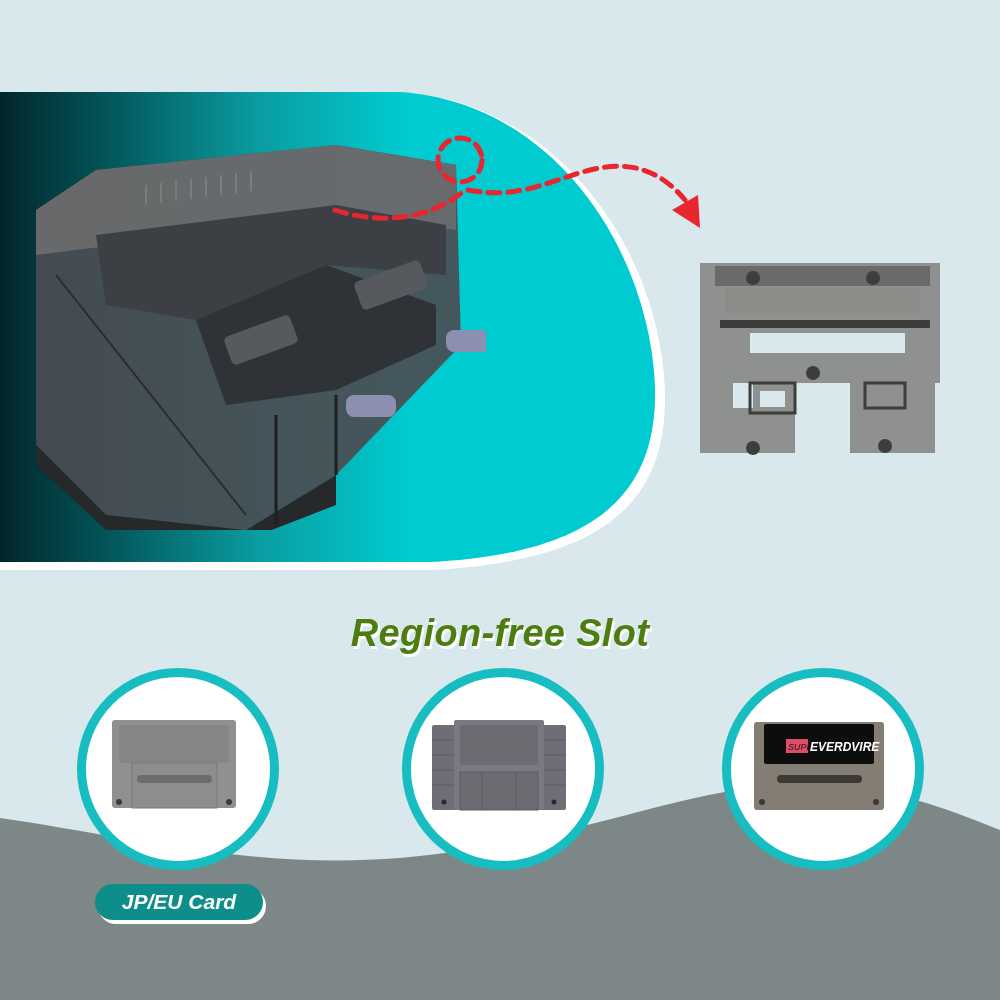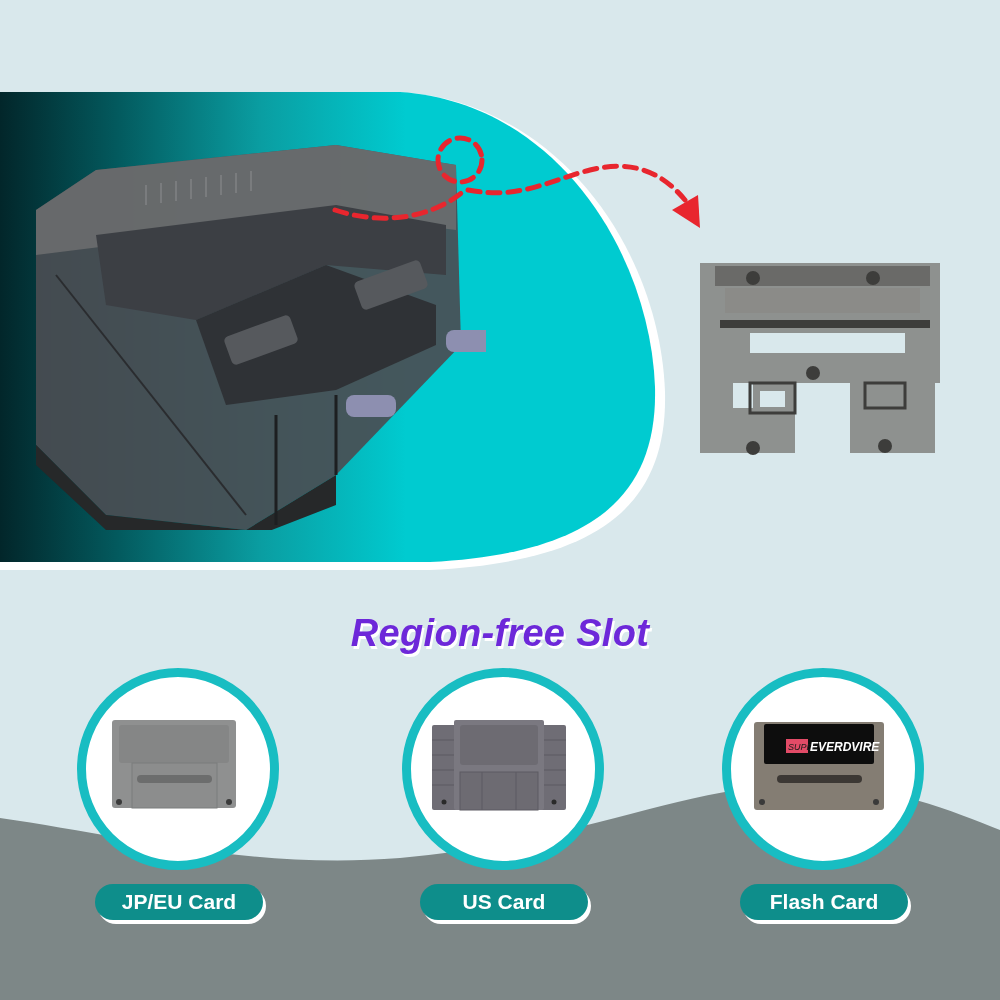--- a/index.html
+++ b/index.html
@@ -11,36 +11,36 @@
   .bg-wave { position: absolute; left: 0; top: 0; width: 1000px; height: 1000px; z-index: 0; }
   .hero-panel {
     position: absolute; left: 0; top: 92px; width: 1000px; height: 484px; z-index: 1;
   }
   .console { position: absolute; left: 36px; top: 145px; width: 450px; height: 385px; z-index: 2; }
   .bracket { position: absolute; left: 695px; top: 258px; width: 250px; height: 205px; z-index: 2; }
   .arrow { position: absolute; left: 320px; top: 130px; width: 400px; height: 120px; z-index: 3; }
 
   .title {
     position: absolute; left: 0; top: 612px; width: 1000px; text-align: center; z-index: 2;
-    font-size: 38px; font-weight: bold; font-style: italic; color: #6d28d9;
+    font-size: 38px; font-weight: bold; font-style: italic; color: #4d7c0f;
     text-shadow: 2px 3px 0 #ffffff; letter-spacing: 0.3px;
   }
 
   .card-col { position: absolute; top: 668px; width: 210px; height: 260px; z-index: 2; }
   .card-circle {
     position: absolute; left: 4px; top: 0; width: 184px; height: 184px; border-radius: 50%;
     background: #ffffff; border: 9px solid #18bdc2;
   }
   .card-img { position: absolute; left: 34px; top: 52px; width: 134px; height: 92px; }
   .card-pill {
     position: absolute; left: 22px; top: 216px; width: 168px; height: 36px;
     background: #0e8e8b; border-radius: 18px;
     box-shadow: 3px 4px 0 #ffffff;
     display: flex; align-items: center; justify-content: center;
-    color: #ffffff; font-size: 21px; font-weight: bold; 
+    color: #ffffff; font-size: 21px; font-weight: bold; font-style: italic;
   }
 </style>
 </head>
 <body>
 
 <svg class="bg-wave" viewBox="0 0 1000 1000">
   <path d="M0,818 C120,835 250,870 400,858 C560,845 680,790 780,785 C880,780 950,810 1000,830 L1000,1000 L0,1000 Z" fill="#7d8787"></path>
 </svg>
 
 <svg class="hero-panel" viewBox="0 0 1000 484">
@@ -138,29 +138,27 @@
         <line x1="0" y1="50" x2="22" y2="50"></line>
         <line x1="0" y1="65" x2="22" y2="65"></line>
     <line x1="112" y1="20" x2="134" y2="20"></line>
         <line x1="112" y1="35" x2="134" y2="35"></line>
         <line x1="112" y1="50" x2="134" y2="50"></line>
         <line x1="112" y1="65" x2="134" y2="65"></line>
       </g>
     <circle cx="12" cy="82" r="2.5" fill="#2a2a2a"></circle>
       <circle cx="122" cy="82" r="2.5" fill="#2a2a2a"></circle>
   </svg>
-  <div class="card-pill">US Card</div>
 </div>
 
 <div class="card-col" style="left:718px;">
   <div class="card-circle"></div>
   <svg class="card-img" viewBox="0 0 134 92">
     <rect x="2" y="2" width="130" height="88" rx="3" fill="#6e665a" opacity="0.85"></rect>
     <rect x="12" y="4" width="110" height="40" rx="2" fill="#0d0d0d"></rect>
     <rect x="34" y="19" width="22" height="14" fill="#e24b67"></rect>
     <text x="36" y="30" font-size="9" font-style="italic" fill="#1a1a1a" font-family="Liberation Sans, sans-serif">SUPER</text>
     <text x="58" y="31" font-size="12" font-weight="bold" font-style="italic" fill="#ffffff" font-family="Liberation Sans, sans-serif">EVERDVIRE</text>
     <rect x="25" y="55" width="85" height="8" rx="4" fill="#3c3834"></rect>
     <circle cx="10" cy="82" r="3" fill="#3a3a3a"></circle>
       <circle cx="124" cy="82" r="3" fill="#3a3a3a"></circle>
   </svg>
-  <div class="card-pill">Flash Card</div>
 </div>
 
 </body></html>

